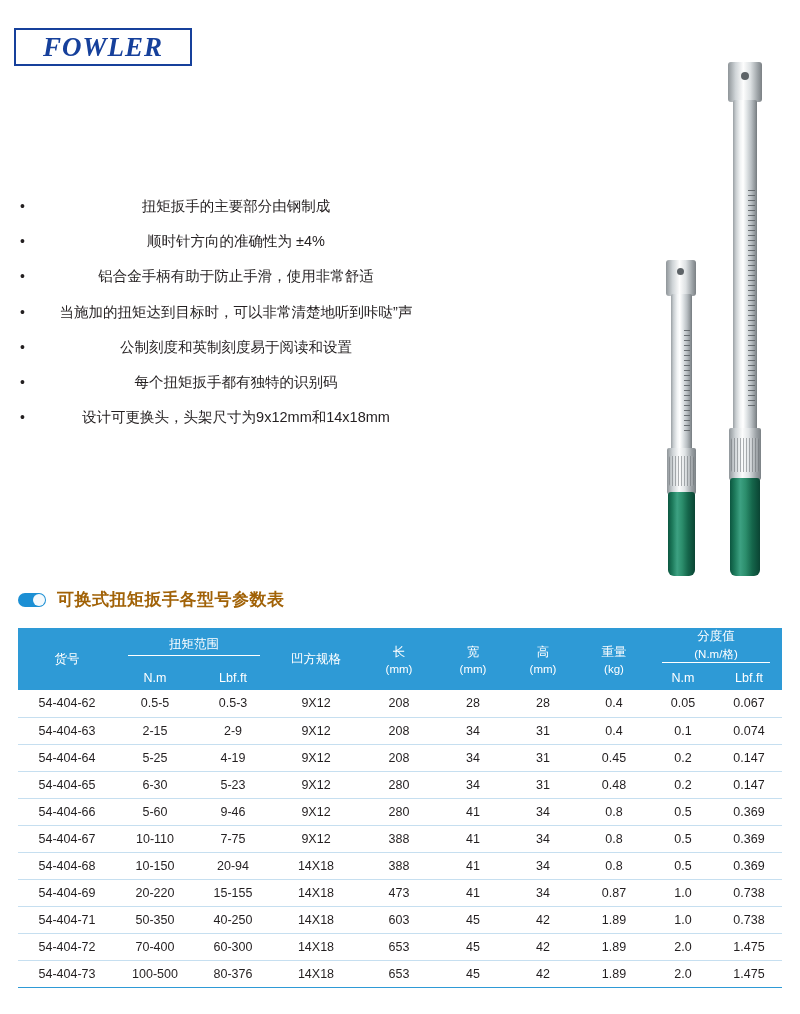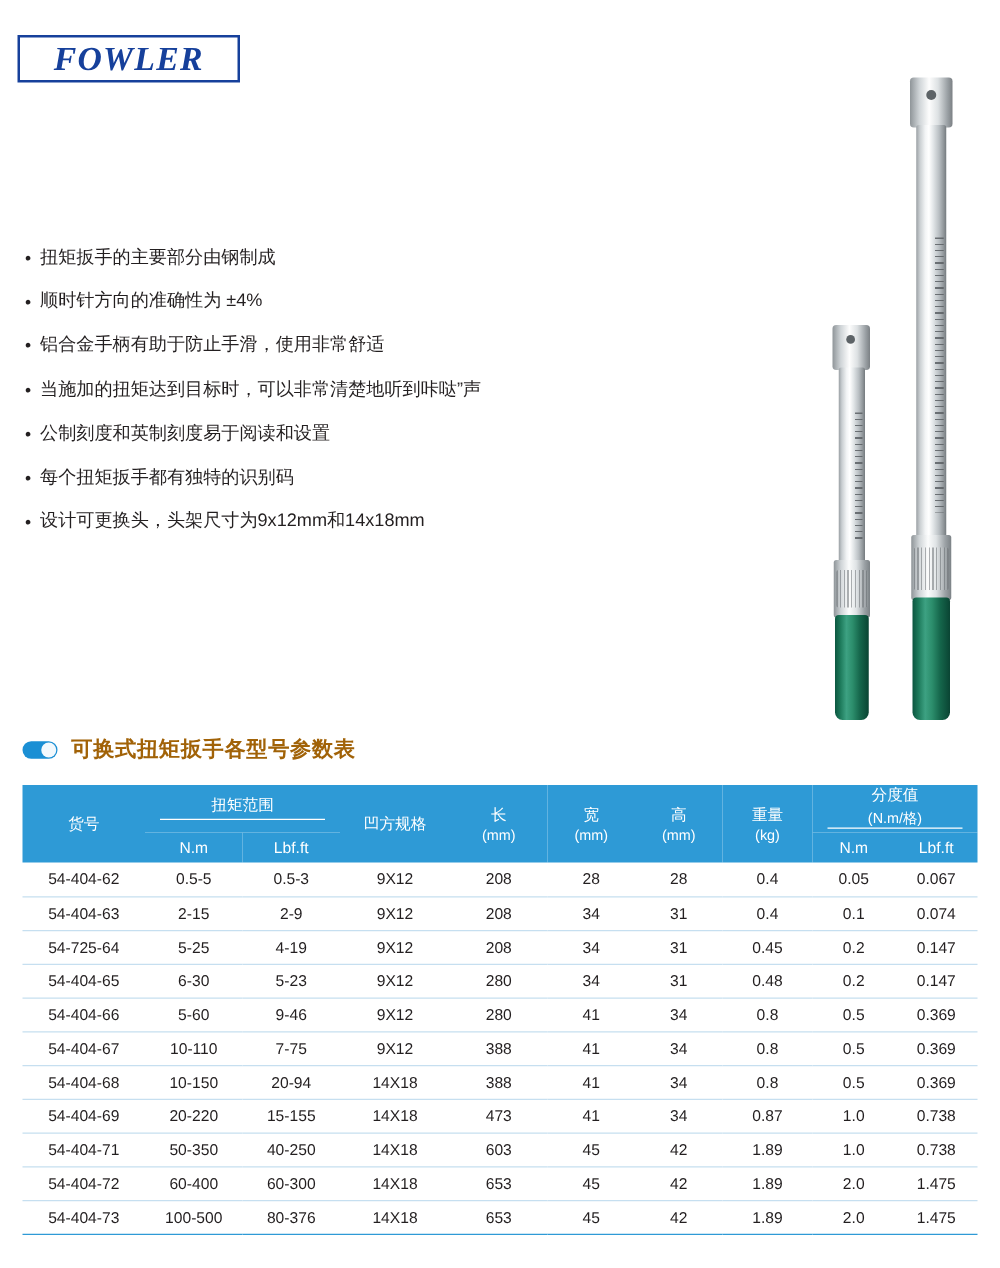--- a/index.html
+++ b/index.html
@@ -56,21 +56,21 @@
     line-height: 1.6;
     margin-bottom: 12px;
   }
   .bullet .dot {
     width: 12px;
     flex: 0 0 12px;
     font-size: 14px;
     line-height: 1.6;
     color: #231f20;
   }
-  .bullet .txt { flex: 1 1 auto; }
+  .bullet .txt { flex: 1 1 auto; text-align: center; }
 
   
   .wrench {
     position: absolute;
   }
   .w-shaft {
     position: absolute;
     background: linear-gradient(to right,
       #9aa0a4 0%, #c9ced1 12%, #f2f4f5 30%, #ffffff 42%,
       #e3e7e9 56%, #b9bfc3 76%, #8e9498 92%, #747a7e 100%);
@@ -319,21 +319,21 @@
           <td>2-9</td>
           <td>9X12</td>
           <td>208</td>
           <td>34</td>
           <td>31</td>
           <td>0.4</td>
           <td>0.1</td>
           <td>0.074</td>
         </tr>
         <tr>
-          <td>54-725-64</td>
+          <td>54-404-64</td>
           <td>5-25</td>
           <td>4-19</td>
           <td>9X12</td>
           <td>208</td>
           <td>34</td>
           <td>31</td>
           <td>0.45</td>
           <td>0.2</td>
           <td>0.147</td>
         </tr>
@@ -404,21 +404,21 @@
           <td>14X18</td>
           <td>603</td>
           <td>45</td>
           <td>42</td>
           <td>1.89</td>
           <td>1.0</td>
           <td>0.738</td>
         </tr>
         <tr>
           <td>54-404-72</td>
-          <td>60-400</td>
+          <td>70-400</td>
           <td>60-300</td>
           <td>14X18</td>
           <td>653</td>
           <td>45</td>
           <td>42</td>
           <td>1.89</td>
           <td>2.0</td>
           <td>1.475</td>
         </tr>
         <tr>

